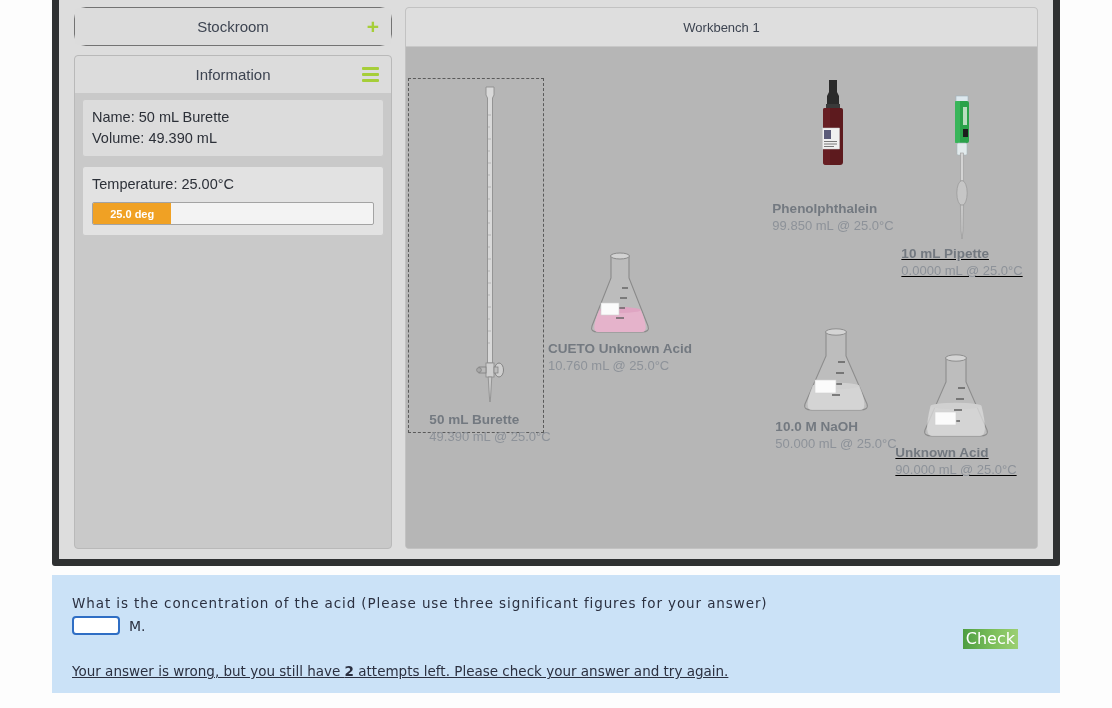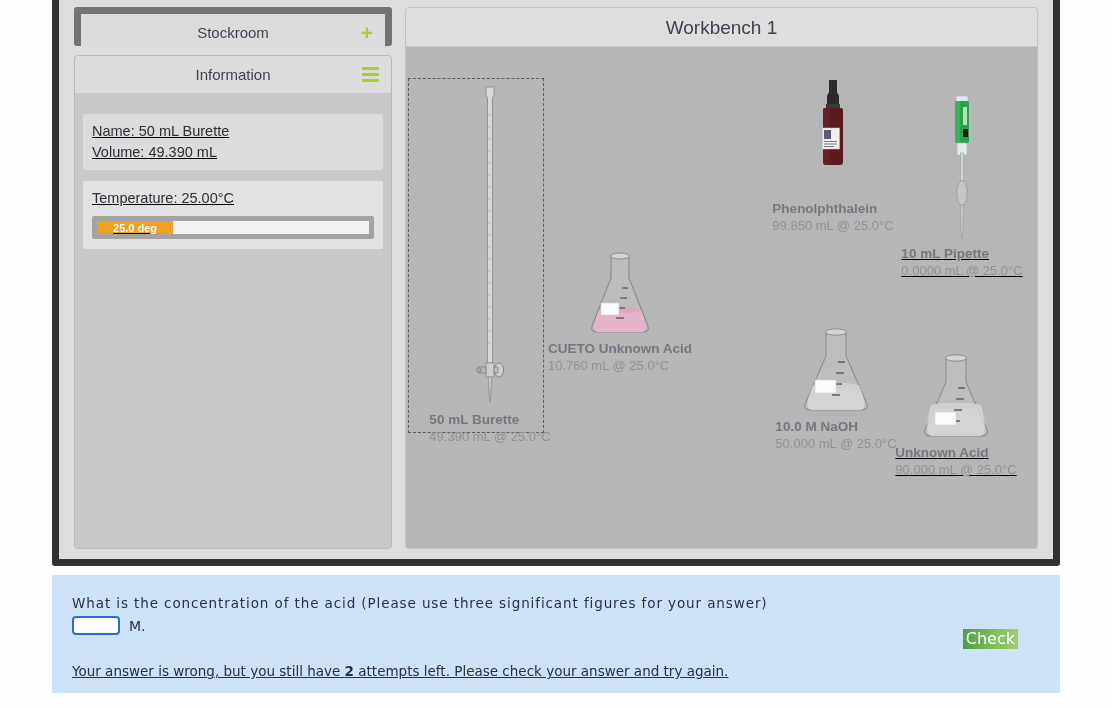--- a/index.html
+++ b/index.html
@@ -59,34 +59,34 @@
     display: block;
     height: 3px;
     background: #a6ce39;
     margin: 3px 0;
     border-radius: 1px;
   }
 
   #stockroom-panel {
     height: 39px;
     background: #dcdcdc;
-    border: 7px solid #737373;
-    border-radius: 3px;
+    border: 1px solid #737373;
+    border-radius: 12px;
     margin-bottom: 9px;
     position: relative;
   }
 
   #info-panel {
     position: absolute;
     left: 0; top: 48px; right: 0; bottom: 0;
     background: #c9c9c9;
     border: 1px solid #b9b9b9;
     border-radius: 4px;
   }
-  #info-body { padding: 20px 7px; text-decoration: underline; }
+  #info-body { padding: 6px 7px; }
 
   .info-card {
     background: #dcdcdc;
     border: 1px solid #c9c9c9;
     border-radius: 3px;
     padding: 7px 9px;
     margin-bottom: 9px;
   }
   .info-line {
     font-size: 14.5px;
@@ -98,21 +98,21 @@
   .temp-card {
     background: #e2e2e2;
     border: 1px solid #c9c9c9;
     border-radius: 3px;
     padding: 7px 9px 10px 9px;
   }
   .temp-bar-track {
     margin-top: 7px;
     height: 23px;
     background: #f3f3f3;
-    border: 5px solid #a3a3a3;
+    border: 1px solid #a3a3a3;
     border-radius: 2px;
     overflow: hidden;
   }
   .temp-bar-fill {
     height: 100%;
     width: 28%;
     background: #f0a124;
     color: #ffffff;
     font-size: 11px;
     font-weight: bold;
@@ -128,21 +128,21 @@
     right: 15px; bottom: 10px;
     border: 1px solid #c2c2c2;
     border-radius: 4px;
     background: #b6b6b6;
     overflow: hidden;
   }
   #workbench-head {
     height: 39px;
     line-height: 39px;
     text-align: center;
-    font-size: 19px;
+    font-size: 13px;
     color: #3d4451;
     background: #dedede;
     border-bottom: 1px solid #c8c8c8;
   }
   #bench-surface {
     position: absolute;
     left: 0; top: 40px; right: 0; bottom: 0;
     background: #b6b6b6;
   }
 

